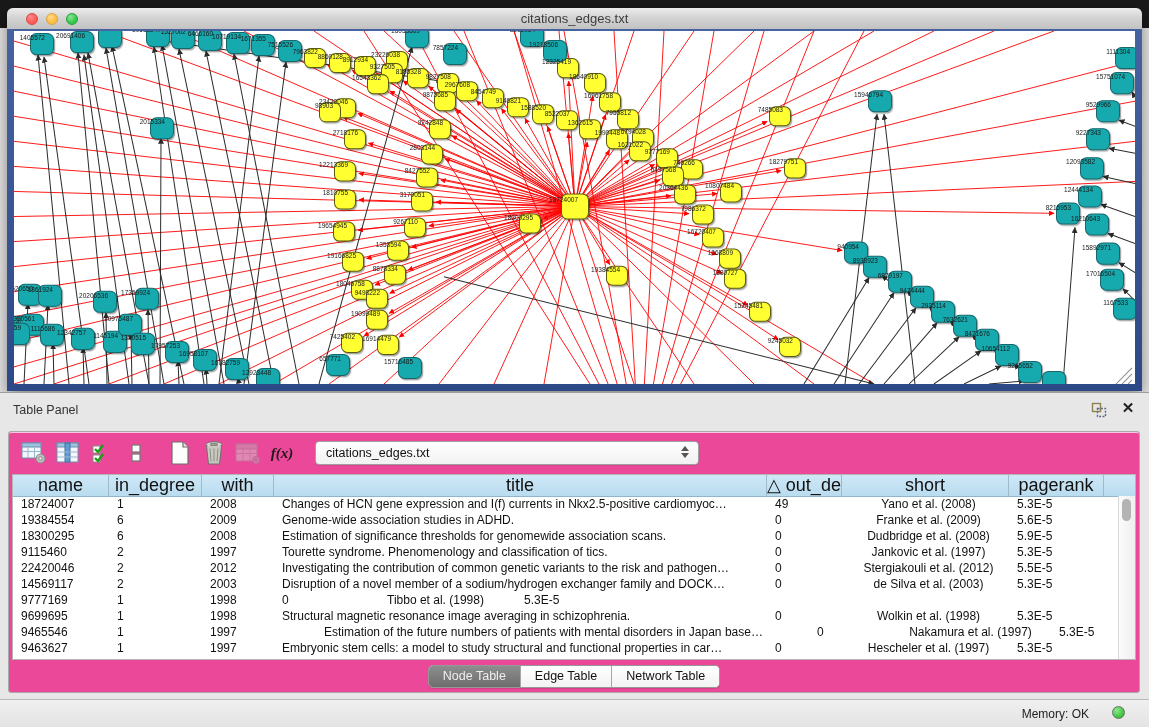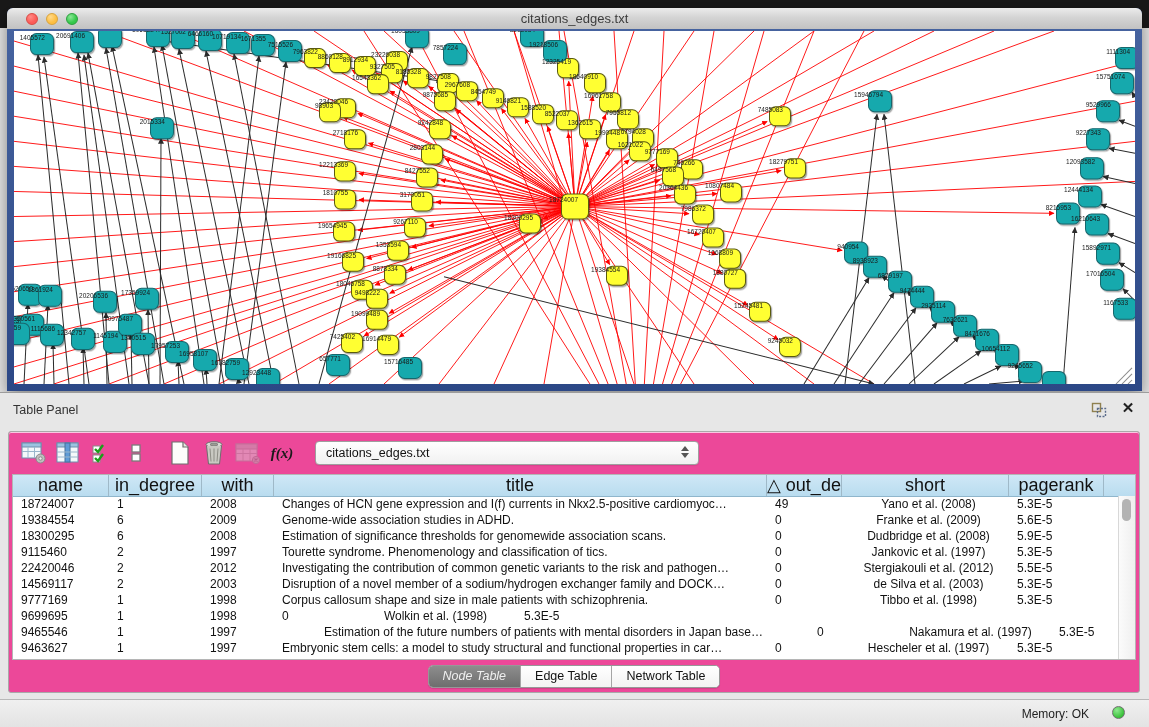--- a/index.html
+++ b/index.html
@@ -98,21 +98,21 @@
   .tp-tabzone{flex:1 1 auto;display:flex;align-items:center;justify-content:center;}
   .segmented{
     display:inline-flex;border:1px solid #979797;border-radius:5px;overflow:hidden;
     background:#fff;box-shadow:0 1px 1px rgba(0,0,0,.12);height:21px;
   }
   .seg-btn{
     font-size:12.5px;color:#111;line-height:21px;padding:0 14px;cursor:pointer;
     border-left:1px solid #a5a5a5;background:linear-gradient(#ffffff,#f3f3f3);white-space:nowrap;
   }
   .seg-btn:first-child{border-left:none;}
-  .seg-btn.selected{background:linear-gradient(#8d8d8d,#6e6e6e);color:#efefef;font-style:italic;}
+  .seg-btn.selected{background:linear-gradient(#8d8d8d,#6e6e6e);color:#efefef;}
 
   
   .statusbar{
     position:absolute;left:0;bottom:0;width:1149px;height:27px;
     background:linear-gradient(#f0f0f0,#e3e3e3);border-top:1px solid #b8b8b8;
   }
   .memory{position:absolute;right:60px;top:7px;font-size:12px;color:#222;}
   .memory-dot{
     position:absolute;right:24px;top:6px;width:13px;height:13px;border-radius:50%;
     background:radial-gradient(circle at 35% 30%,#8fe98f,#3fc43f 65%,#2fa52f);
@@ -694,29 +694,29 @@
             <div class="cell" style="width: 72px; flex: 0 0 72px; text-align: left;">2003</div>
             <div class="cell" style="width: 493px; flex: 0 0 493px; text-align: left;">Disruption of a novel member of a sodium/hydrogen exchanger family and DOCK…</div>
             <div class="cell" style="width: 75px; flex: 0 0 75px; text-align: left;">0</div>
             <div class="cell" style="width: 167px; flex: 0 0 167px; text-align: center;">de Silva et al. (2003)</div>
             <div class="cell" style="width: 95px; flex: 0 0 95px; text-align: left;">5.3E-5</div>
           </div>
           <div class="grid-row">
             <div class="cell" style="width: 96px; flex: 0 0 96px; text-align: left;">9777169</div>
             <div class="cell" style="width: 93px; flex: 0 0 93px; text-align: left;">1</div>
             <div class="cell" style="width: 72px; flex: 0 0 72px; text-align: left;">1998</div>
-            <div class="cell" style="width: 493px; flex: 0 0 493px; text-align: left;">Corpus callosum shape and size in male patients with schizophrenia.</div>
             <div class="cell" style="width: 75px; flex: 0 0 75px; text-align: left;">0</div>
             <div class="cell" style="width: 167px; flex: 0 0 167px; text-align: center;">Tibbo et al. (1998)</div>
             <div class="cell" style="width: 95px; flex: 0 0 95px; text-align: left;">5.3E-5</div>
           </div>
           <div class="grid-row">
             <div class="cell" style="width: 96px; flex: 0 0 96px; text-align: left;">9699695</div>
             <div class="cell" style="width: 93px; flex: 0 0 93px; text-align: left;">1</div>
             <div class="cell" style="width: 72px; flex: 0 0 72px; text-align: left;">1998</div>
+            <div class="cell" style="width: 493px; flex: 0 0 493px; text-align: left;">Structural magnetic resonance image averaging in schizophrenia.</div>
             <div class="cell" style="width: 75px; flex: 0 0 75px; text-align: left;">0</div>
             <div class="cell" style="width: 167px; flex: 0 0 167px; text-align: center;">Wolkin et al. (1998)</div>
             <div class="cell" style="width: 95px; flex: 0 0 95px; text-align: left;">5.3E-5</div>
           </div>
           <div class="grid-row">
             <div class="cell" style="width: 96px; flex: 0 0 96px; text-align: left;">9465546</div>
             <div class="cell" style="width: 93px; flex: 0 0 93px; text-align: left;">1</div>
             <div class="cell" style="width: 72px; flex: 0 0 72px; text-align: left;">1997</div>
             <div class="cell" style="width: 493px; flex: 0 0 493px; text-align: left; margin-left: 42px;">Estimation of the future numbers of patients with mental disorders in Japan base…</div>
             <div class="cell" style="width: 75px; flex: 0 0 75px; text-align: left;">0</div>

